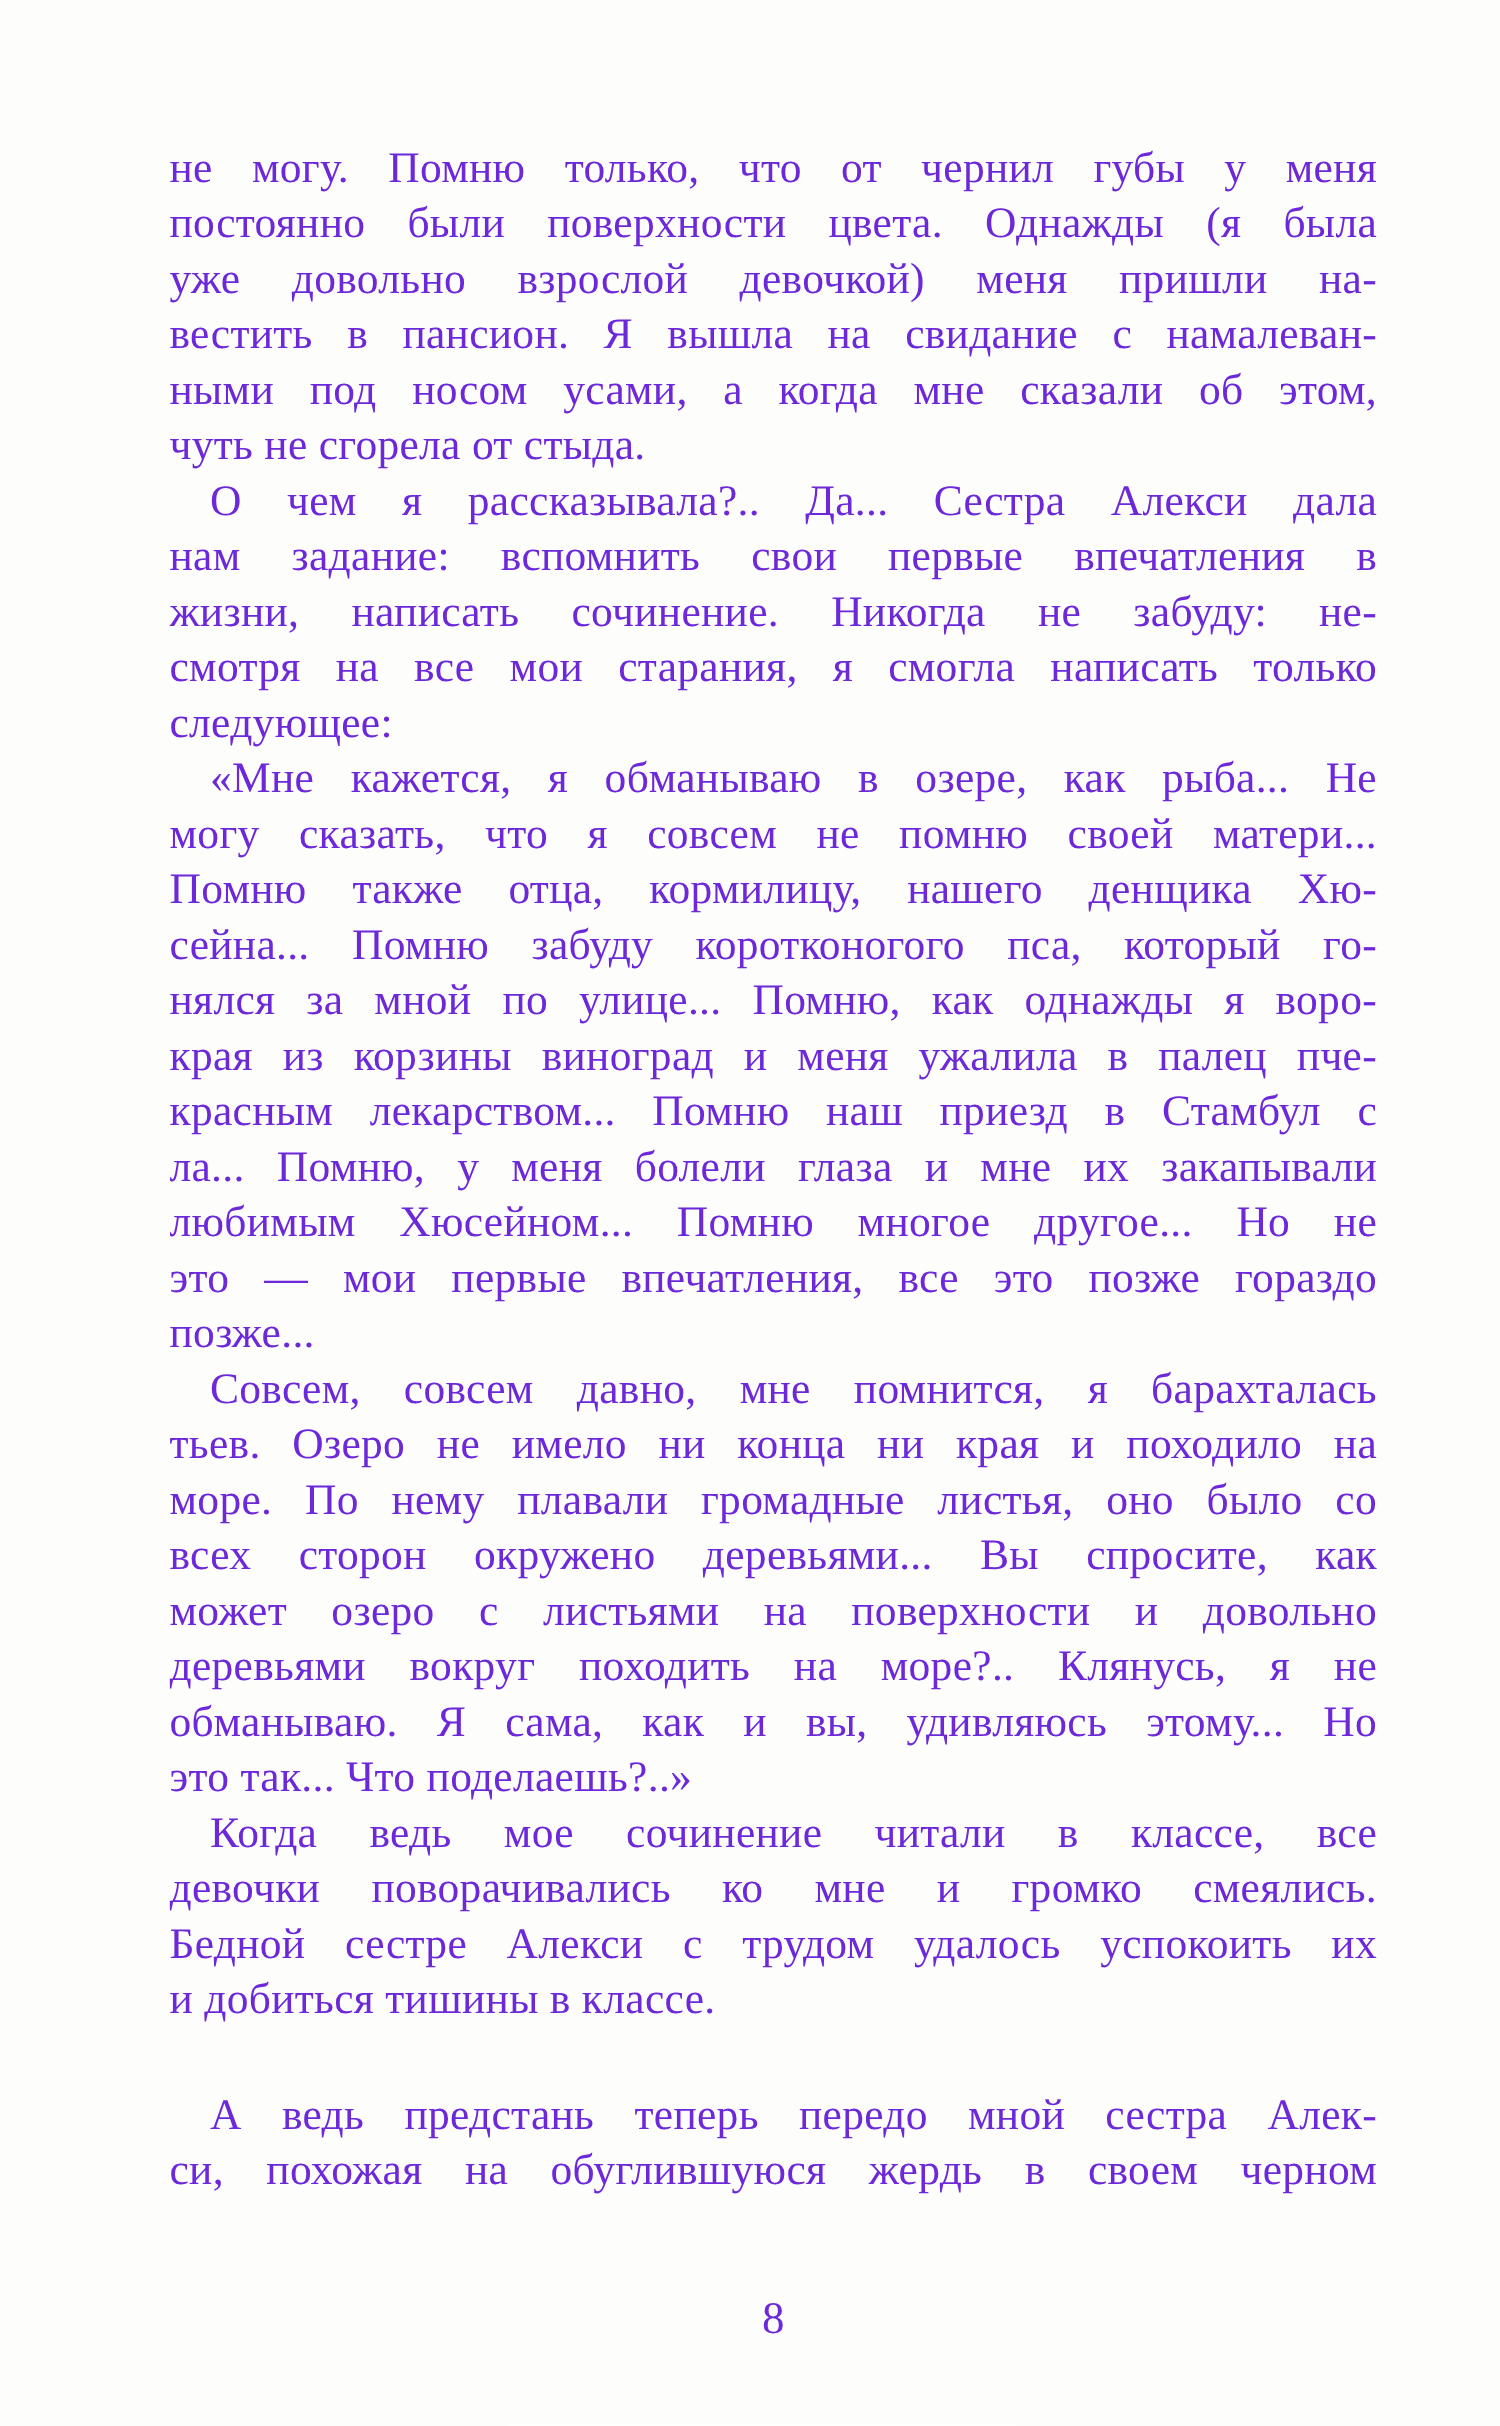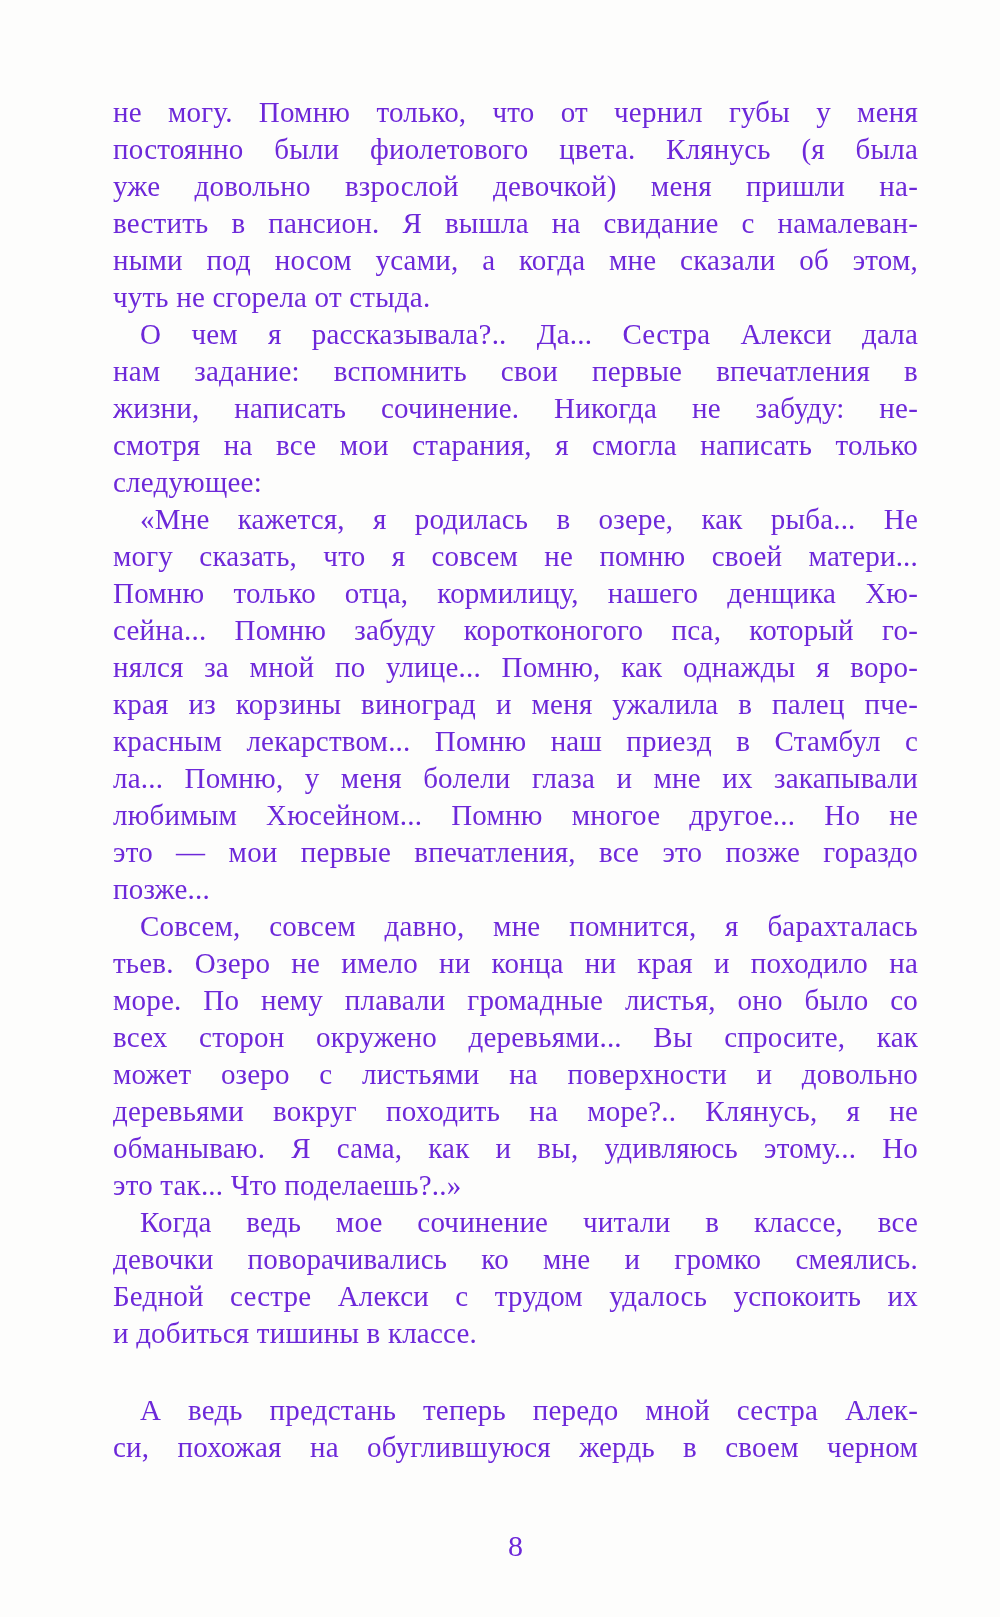--- a/index.html
+++ b/index.html
@@ -47,37 +47,37 @@
     line-height: 37px;
   }
 </style>
 </head>
 <body>
 
 <div class="page">
   <div class="text-block" id="text-block">
       <div class="para">
         <div class="line">не могу. Помню только, что от чернил губы у меня</div>
-        <div class="line">постоянно были фиолетового цвета. Клянусь (я была</div>
+        <div class="line">постоянно были поверхности цвета. Однажды (я была</div>
         <div class="line">уже довольно взрослой девочкой) меня пришли на-</div>
         <div class="line">вестить в пансион. Я вышла на свидание с намалеван-</div>
         <div class="line">ными под носом усами, а когда мне сказали об этом,</div>
         <div class="line last-left">чуть не сгорела от стыда.</div>
       </div>
       <div class="para">
         <div class="line first">О чем я рассказывала?.. Да... Сестра Алекси дала</div>
         <div class="line">нам задание: вспомнить свои первые впечатления в</div>
         <div class="line">жизни, написать сочинение. Никогда не забуду: не-</div>
         <div class="line">смотря на все мои старания, я смогла написать только</div>
         <div class="line last-left">следующее:</div>
       </div>
       <div class="para">
-        <div class="line first">«Мне кажется, я родилась в озере, как рыба... Не</div>
+        <div class="line first">«Мне кажется, я обманываю в озере, как рыба... Не</div>
         <div class="line">могу сказать, что я совсем не помню своей матери...</div>
-        <div class="line">Помню только отца, кормилицу, нашего денщика Хю-</div>
+        <div class="line">Помню также отца, кормилицу, нашего денщика Хю-</div>
         <div class="line">сейна... Помню забуду коротконогого пса, который го-</div>
         <div class="line">нялся за мной по улице... Помню, как однажды я воро-</div>
         <div class="line">края из корзины виноград и меня ужалила в палец пче-</div>
         <div class="line">красным лекарством... Помню наш приезд в Стамбул с</div>
         <div class="line">ла... Помню, у меня болели глаза и мне их закапывали</div>
         <div class="line">любимым Хюсейном... Помню многое другое... Но не</div>
         <div class="line">это — мои первые впечатления, все это позже гораздо</div>
         <div class="line last-left">позже...</div>
       </div>
       <div class="para">

